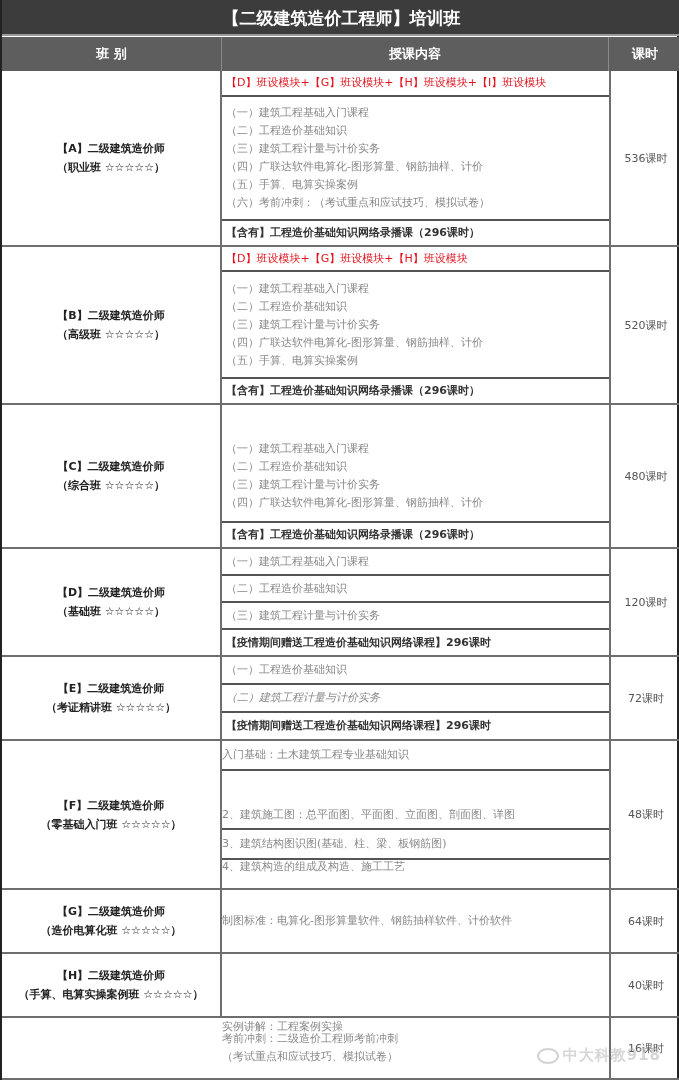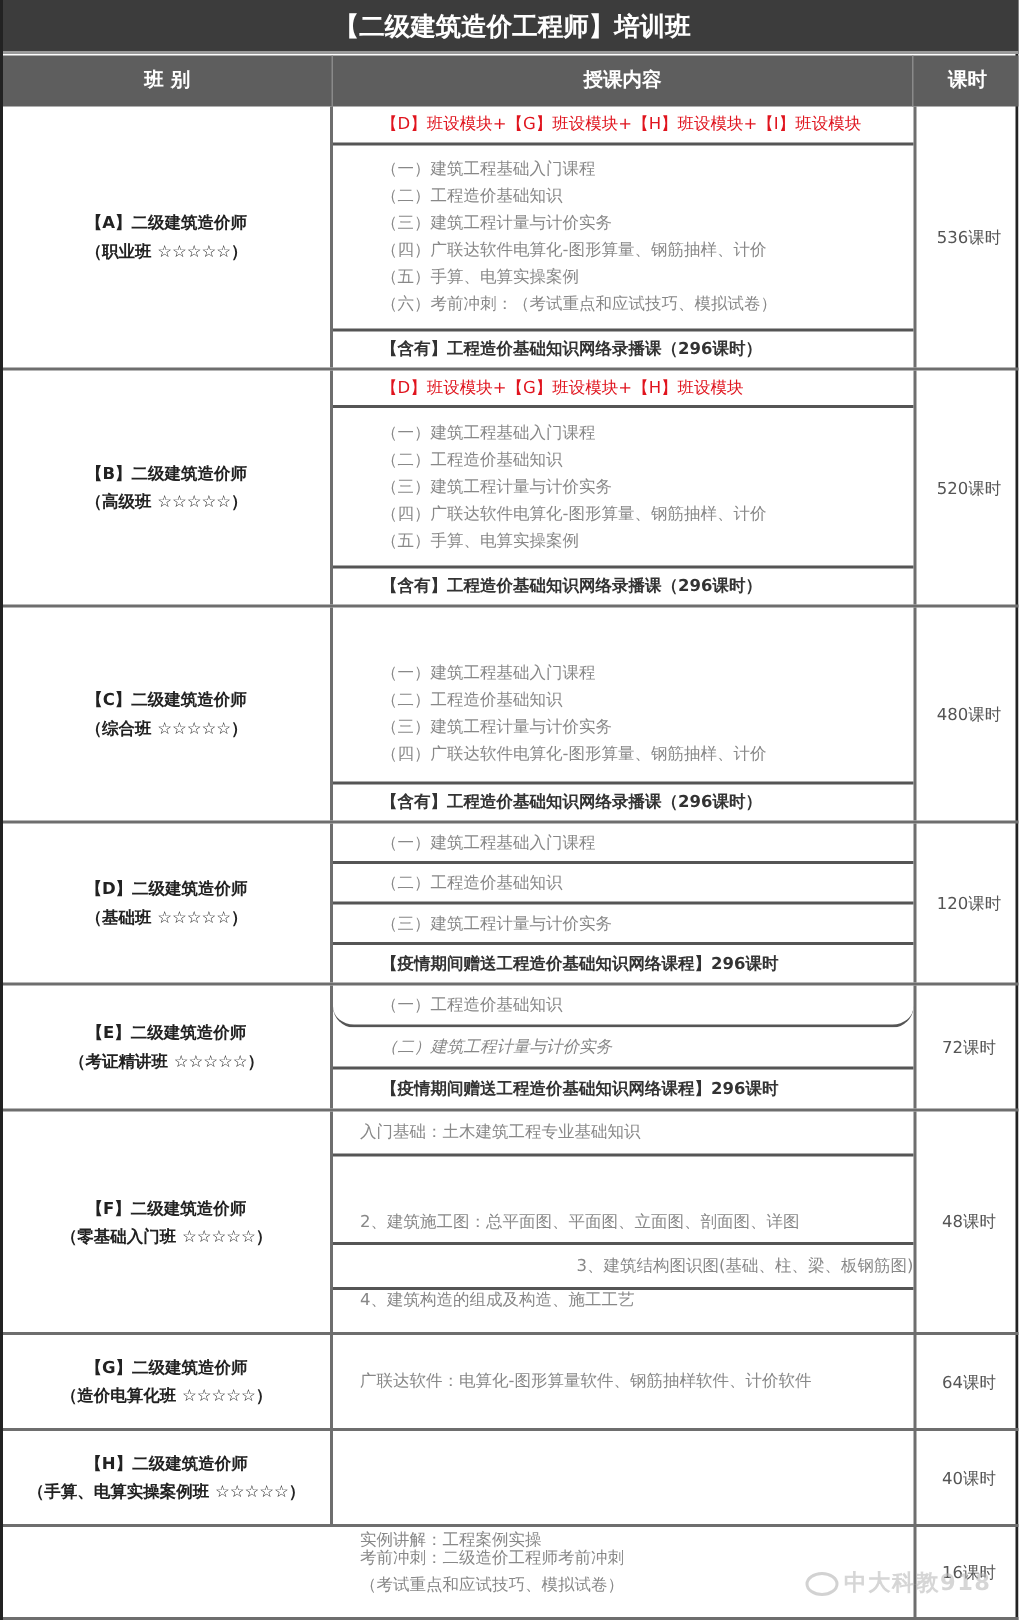--- a/index.html
+++ b/index.html
@@ -9,25 +9,25 @@
   .title-bar { position: absolute; left: 0; top: 0; width: 679px; height: 36px; background: #3c3c3c; color: #ffffff; font-size: 17px; font-weight: bold; text-align: center; line-height: 36px; border-bottom: 2px solid #9a9a9a; }
   .head-row { position: absolute; left: 0; top: 37px; width: 679px; height: 34px; background: #5e5e5e; color: #ffffff; font-size: 13px; font-weight: bold; }
   .head-cell { position: absolute; top: 0; height: 34px; line-height: 34px; text-align: center; }
   .head-cell.c1 { left: 0; width: 220px; border-right: 1px solid #8a8a8a; }
   .head-cell.c2 { left: 220px; width: 387px; border-right: 1px solid #8a8a8a; }
   .head-cell.c3 { left: 607px; width: 72px; }
   .grp { position: absolute; left: 0; width: 679px; border-bottom: 2px solid #6e6e6e; }
   .cls { position: absolute; left: 0; top: 0; bottom: 0; width: 220px; border-right: 2px solid #6e6e6e; display: flex; flex-direction: column; justify-content: center; align-items: center; font-size: 11px; font-weight: bold; color: #222; line-height: 19px; text-align: center; }
   .hrs { position: absolute; right: 0; top: 0; bottom: 0; width: 72px; border-left: 2px solid #6e6e6e; display: flex; align-items: center; justify-content: center; font-size: 11px; color: #555; }
   .content { position: absolute; left: 220px; top: 0; bottom: 0; width: 387px; }
-  .sub { position: absolute; left: 0; width: 387px; border-bottom: 2px solid #555; display: flex; flex-direction: column; justify-content: center; padding-left: 32px; font-size: 11px; color: #888; line-height: 18px; }
+  .sub { position: absolute; left: 0; width: 387px; border-bottom: 2px solid #555; display: flex; flex-direction: column; justify-content: center; padding-left: 4px; font-size: 11px; color: #888; line-height: 18px; }
   .sub.last { border-bottom: none; }
   .sub.red { color: #e0141e; }
   .sub.bold { color: #333; font-weight: bold; }
-  .sub.plain { padding-left: 18px; }
+  .sub.plain { padding-left: 0; }
   .watermark { position: absolute; right: 16px; top: 1046px; font-size: 15px; font-weight: bold; color: rgba(180,180,180,0.55); letter-spacing: 1px; }
   .wb-icon { display: inline-block; width: 22px; height: 16px; border: 2px solid rgba(180,180,180,0.6); border-radius: 50%; vertical-align: middle; margin-right: 4px; }
 </style>
 </head>
 <body>
 
 <div class="wrap">
   <div class="title-bar">【二级建筑造价工程师】培训班</div>
   <div class="head-row">
     <div class="head-cell c1">班  别</div>
@@ -104,48 +104,48 @@
     </div>
     <div class="hrs">120课时</div>
   </div>
 
   <div class="grp" style="top:657px;height:84px;">
     <div class="cls">
       <span>【E】二级建筑造价师</span>
       <span>（考证精讲班 ☆☆☆☆☆）</span>
     </div>
     <div class="content">
-      <div class="sub" style="top:0;height:28px;border-radius:14px;">（一）工程造价基础知识</div>
+      <div class="sub" style="top:0;height:28px;">（一）工程造价基础知识</div>
       <div class="sub" style="top:28px;height:28px;font-style:italic;">（二）建筑工程计量与计价实务</div>
       <div class="sub bold last" style="top:56px;height:26px;">【疫情期间赠送工程造价基础知识网络课程】296课时</div>
     </div>
     <div class="hrs">72课时</div>
   </div>
 
   <div class="grp" style="top:741px;height:149px;">
     <div class="cls">
       <span>【F】二级建筑造价师</span>
       <span>（零基础入门班 ☆☆☆☆☆）</span>
     </div>
     <div class="content">
       <div class="sub plain" style="top:0;height:30px;">入门基础：土木建筑工程专业基础知识</div>
       <div class="sub plain" style="top:60px;height:29px;">2、建筑施工图：总平面图、平面图、立面图、剖面图、详图</div>
-      <div class="sub plain" style="top:89px;height:30px;text-align:right;">3、建筑结构图识图(基础、柱、梁、板钢筋图)</div>
+      <div class="sub plain" style="top:89px;height:30px;">3、建筑结构图识图(基础、柱、梁、板钢筋图)</div>
       <div class="sub plain last" style="top:119px;height:14px;">4、建筑构造的组成及构造、施工工艺</div>
     </div>
     <div class="hrs">48课时</div>
   </div>
 
   <div class="grp" style="top:890px;height:64px;">
     <div class="cls">
       <span>【G】二级建筑造价师</span>
       <span>（造价电算化班 ☆☆☆☆☆）</span>
     </div>
     <div class="content">
-      <div class="sub plain last" style="top:0;height:62px;">广联达软件：电算化-图形算量软件、钢筋抽样软件、计价软件</div>
+      <div class="sub plain last" style="top:0;height:62px;">制图标准：电算化-图形算量软件、钢筋抽样软件、计价软件</div>
     </div>
     <div class="hrs">64课时</div>
   </div>
 
   <div class="grp" style="top:954px;height:64px;">
     <div class="cls">
       <span>【H】二级建筑造价师</span>
       <span>（手算、电算实操案例班 ☆☆☆☆☆）</span>
     </div>
     <div class="content">

